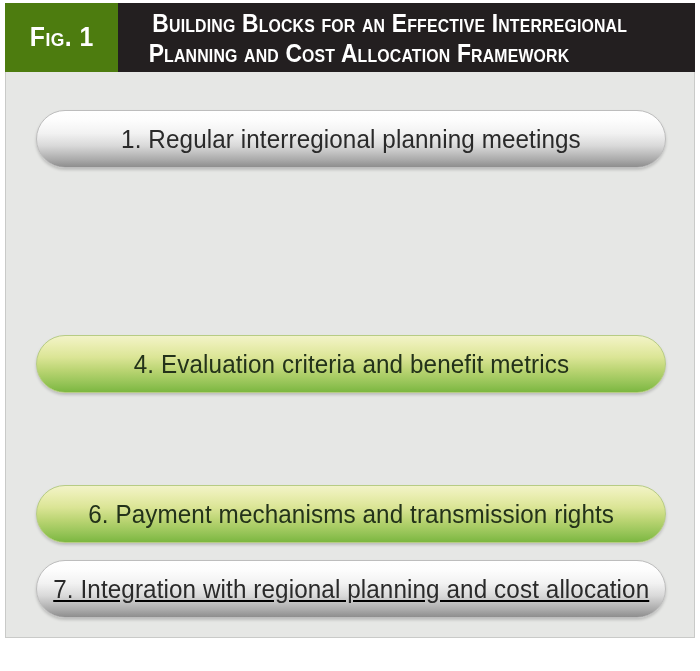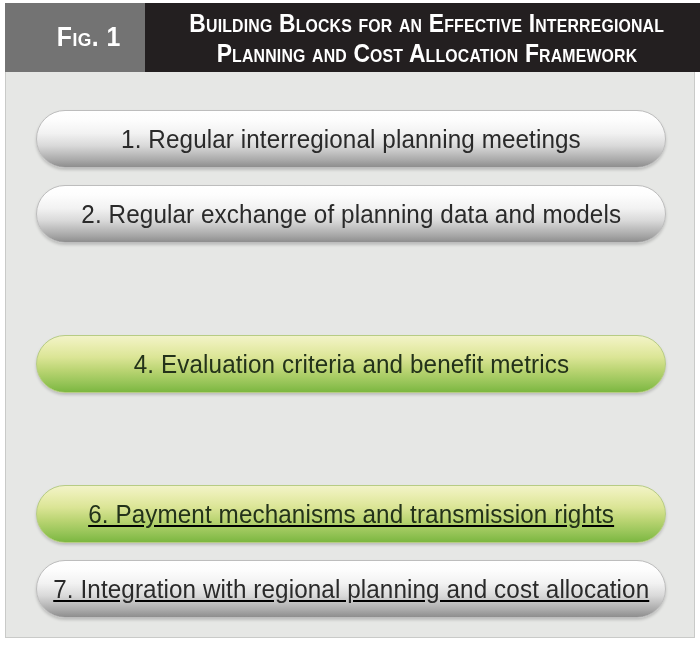--- a/index.html
+++ b/index.html
@@ -29,44 +29,43 @@
     top: 3px;
     width: 690px;
     height: 69px;
     display: flex;
     align-items: stretch;
     background: #231f20;
   }
   .fig-badge {
     width: 113px;
     flex: 0 0 113px;
-    background: #737373;
+    background: #4d7c0f;
     display: flex;
     align-items: center;
     justify-content: center;
-    padding-left: 27px;
   }
   .fig-badge-label {
     color: #ffffff;
     font-family: "Liberation Sans Narrow", "Liberation Sans", sans-serif;
     font-weight: bold;
     font-size: 27px;
     font-variant: small-caps;
     letter-spacing: 0.5px;
     transform: scaleX(0.92);
     white-space: nowrap;
   }
   .header-title-wrap {
     flex: 1 1 auto;
     background: #231f20;
     display: flex;
     flex-direction: column;
-    align-items: center;
+    align-items: flex-start;
     justify-content: center;
-    padding: 0 6px 0 12px;
+    padding: 0 6px 0 2px;
     box-sizing: border-box;
   }
   .header-title-line {
     color: #ffffff;
     font-family: "Liberation Sans Narrow", "Liberation Sans", sans-serif;
     font-weight: bold;
     font-size: 26px;
     line-height: 30px;
     font-variant: small-caps;
     letter-spacing: 0.2px;
@@ -136,21 +135,21 @@
     transform: scaleX(0.97);
     letter-spacing: 0.1px;
   }
   .pill.green .pill-label { color: #23321a; }
 
   .pill-row-0 { top: 0px; }
   .pill-row-1 { top: 75px; }
   .pill-row-2 { top: 150px; }
   .pill-row-3 { top: 225px; justify-content: center; }
   .pill-row-4 { top: 300px; }
-  .pill-row-5 { top: 375px; text-decoration: underline; }
+  .pill-row-5 { top: 375px; }
   .pill-row-6 { top: 450px; text-decoration: underline; }
 </style>
 </head>
 <body>
 
 <div id="figure-root">
 
   <div class="header">
     <div class="fig-badge">
       <span class="fig-badge-label">Fig. 1</span>
@@ -161,23 +160,20 @@
     </div>
   </div>
 
   <div class="panel">
     <div class="panel-inner">
 
       <div class="pill silver pill-row-0">
         <span class="pill-label">1. Regular interregional planning meetings</span>
       </div>
 
-      <div class="pill silver pill-row-1">
-        <span class="pill-label">2. Regular exchange of planning data and models</span>
-      </div>
 
 
       <div class="pill green pill-row-3">
         <span class="pill-label">4. Evaluation criteria and benefit metrics</span>
       </div>
 
 
       <div class="pill green pill-row-5">
         <span class="pill-label">6. Payment mechanisms and transmission rights</span>
       </div>

